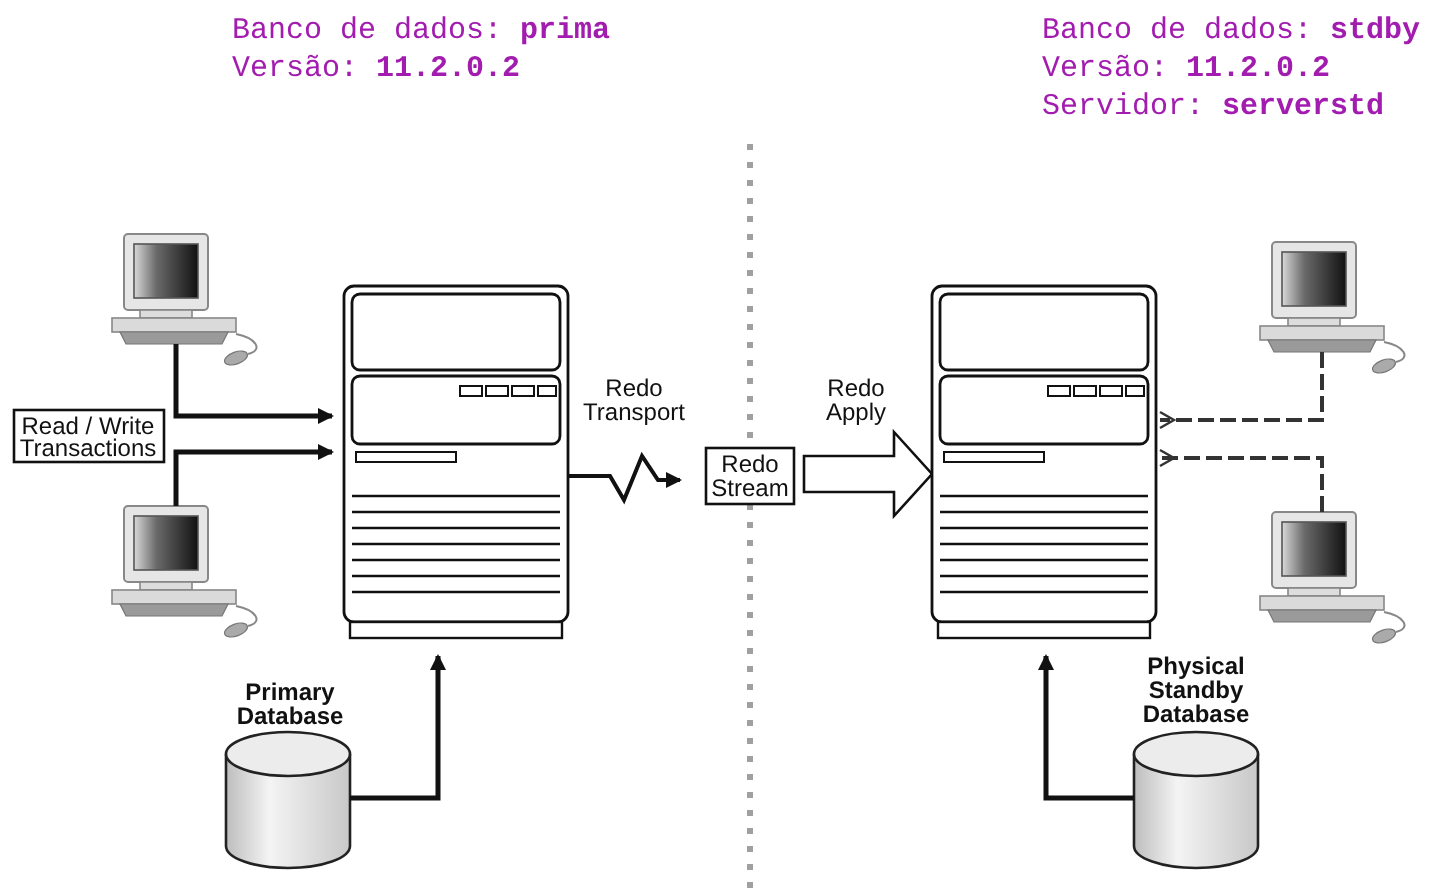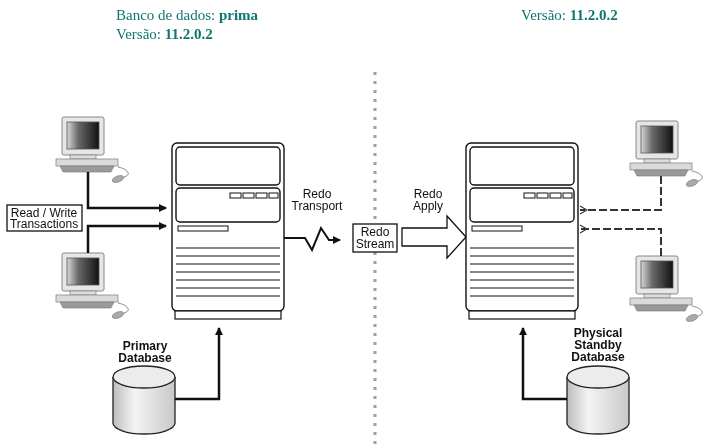--- a/index.html
+++ b/index.html
@@ -1,33 +1,35 @@
 <!DOCTYPE html>
 <html><head>
 <meta charset="utf-8">
 <style>
   html, body { margin: 0; padding: 0; background: #ffffff; }
   body { width: 723px; height: 447px; position: relative; overflow: hidden; font-family: "Liberation Sans", sans-serif; }
-  .info { position: absolute; font-size: 15px; line-height: 19px; color: #0f766e; font-family: Liberation Serif, serif; }
+  .info { position: absolute; font-size: 15px; line-height: 19px; color: #a21caf; font-family: Liberation Mono, monospace; }
   .info b { font-weight: bold; }
   .info .row { white-space: nowrap; }
   svg#diagram { position: absolute; left: 0; top: 0; }
   .lbl { font-family: "Liberation Sans", sans-serif; font-size: 12px; fill: #111; }
   .lblb { font-family: "Liberation Sans", sans-serif; font-size: 12px; font-weight: bold; fill: #111; }
 </style>
 </head>
 <body>
 
 <div class="info" style="left:116px; top:6px;">
   <div class="row"><span>Banco  de dados:</span> <b>prima</b></div>
   <div class="row"><span>Versão:</span> <b>11.2.0.2</b></div>
 </div>
 
 <div class="info" style="left:521px; top:6px;">
+  <div class="row"><span>Banco  de dados:</span> <b>stdby</b></div>
   <div class="row"><span>Versão:</span> <b>11.2.0.2</b></div>
+  <div class="row"><span>Servidor:</span> <b>serverstd</b></div>
 </div>
 
 <svg id="diagram" width="723" height="447" viewBox="0 0 723 447">
   <defs>
     <linearGradient id="screenGrad" x1="0" y1="0" x2="1" y2="0">
       <stop offset="0" stop-color="#d8d8d8"></stop>
       <stop offset="0.35" stop-color="#6a6a6a"></stop>
       <stop offset="1" stop-color="#111"></stop>
     </linearGradient>
     <linearGradient id="screenGradR" x1="0" y1="0" x2="1" y2="0">

